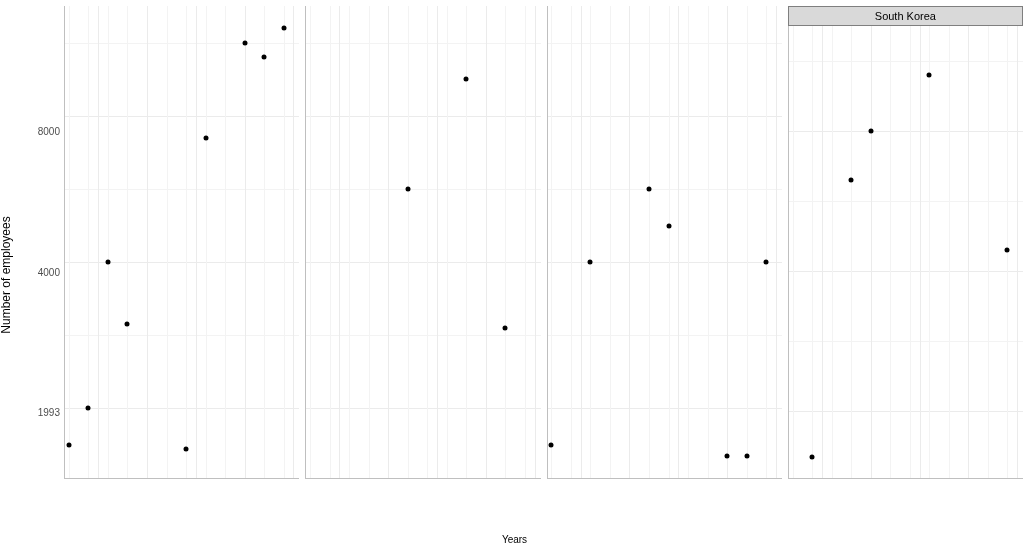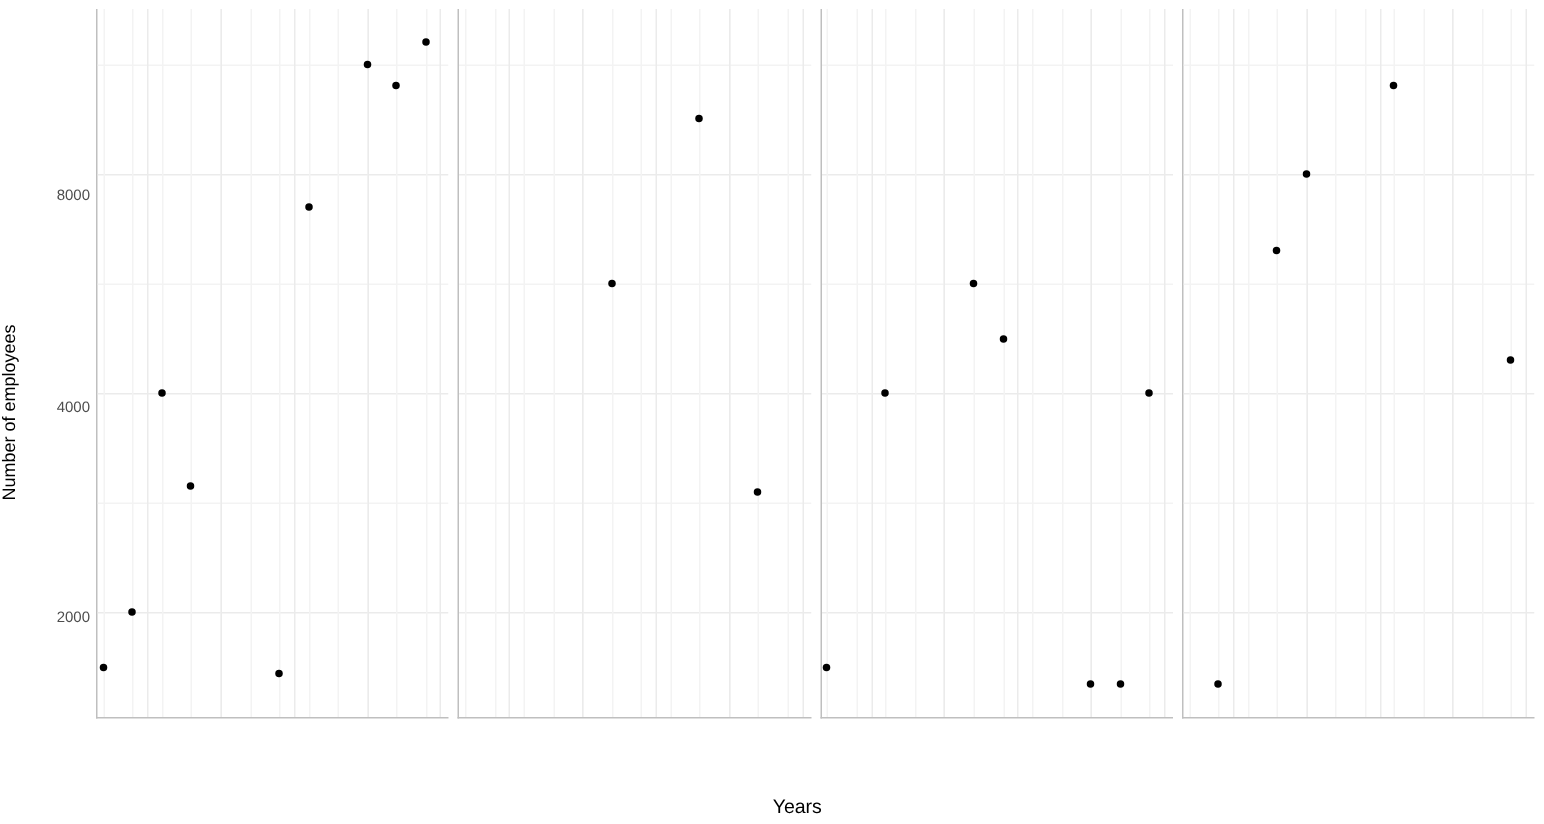--- a/index.html
+++ b/index.html
@@ -23,22 +23,21 @@
     transform: translate(-50%, -50%) rotate(-90deg);
     transform-origin: center;
     white-space: nowrap;
     font-size: 12px;
   }
   .x-axis-title {
     position: absolute;
     left: 50%;
     bottom: 4px;
     transform: translateX(-50%);
-    font-size: 13px;
-    margin-left: 17px;
+    font-size: 10px;
   }
   .y-tick-labels {
     position: absolute;
     left: 26px;
     width: 34px;
     top: 0;
     bottom: 0;
   }
   .y-tick-label {
     position: absolute;
@@ -122,21 +121,21 @@
 </style>
 </head>
 <body>
 
 <div class="chart-wrap">
 
   <div class="y-axis-title">Number of employees</div>
   <div class="x-axis-title">Years</div>
 
   <div class="y-tick-labels" id="y-tick-labels">
-      <div class="y-tick-label" style="top: 412.279px;">2000</div>
+      <div class="y-tick-label" style="top: 412.279px;">1993</div>
       <div class="y-tick-label" style="top: 271.814px;">4000</div>
       <div class="y-tick-label" style="top: 131.349px;">8000</div>
     </div>
 
   <div class="panels" id="panels">
       <div class="panel">
         <div class="plot-area">
           <div class="grid-h grid-minor" style="top: 69.7674%;"></div>
           <div class="grid-h grid-minor" style="top: 38.7597%;"></div>
           <div class="grid-h grid-minor" style="top: 7.75194%;"></div>
@@ -250,20 +249,23 @@
           <div class="point" style="left: 18.3333%; top: 54.2636%;"></div>
           <div class="point" style="left: 43.3333%; top: 38.7597%;"></div>
           <div class="point" style="left: 51.6667%; top: 46.5116%;"></div>
           <div class="point" style="left: 76.6667%; top: 95.3488%;"></div>
           <div class="point" style="left: 85%; top: 95.3488%;"></div>
           <div class="point" style="left: 93.3333%; top: 54.2636%;"></div>
           <div class="x-tick-labels"></div>
         </div>
       </div>
       <div class="panel">
+        <div class="facet-strip">
+          <span>South Korea</span>
+        </div>
         <div class="plot-area">
           <div class="grid-h grid-minor" style="top: 69.7674%;"></div>
           <div class="grid-h grid-minor" style="top: 38.7597%;"></div>
           <div class="grid-h grid-minor" style="top: 7.75194%;"></div>
           <div class="grid-h" style="top: 85.2713%;"></div>
           <div class="grid-h" style="top: 54.2636%;"></div>
           <div class="grid-h" style="top: 23.2558%;"></div>
           <div class="grid-v grid-minor" style="left: 1.66667%;"></div>
           <div class="grid-v grid-minor" style="left: 10%;"></div>
           <div class="grid-v grid-minor" style="left: 18.3333%;"></div>

